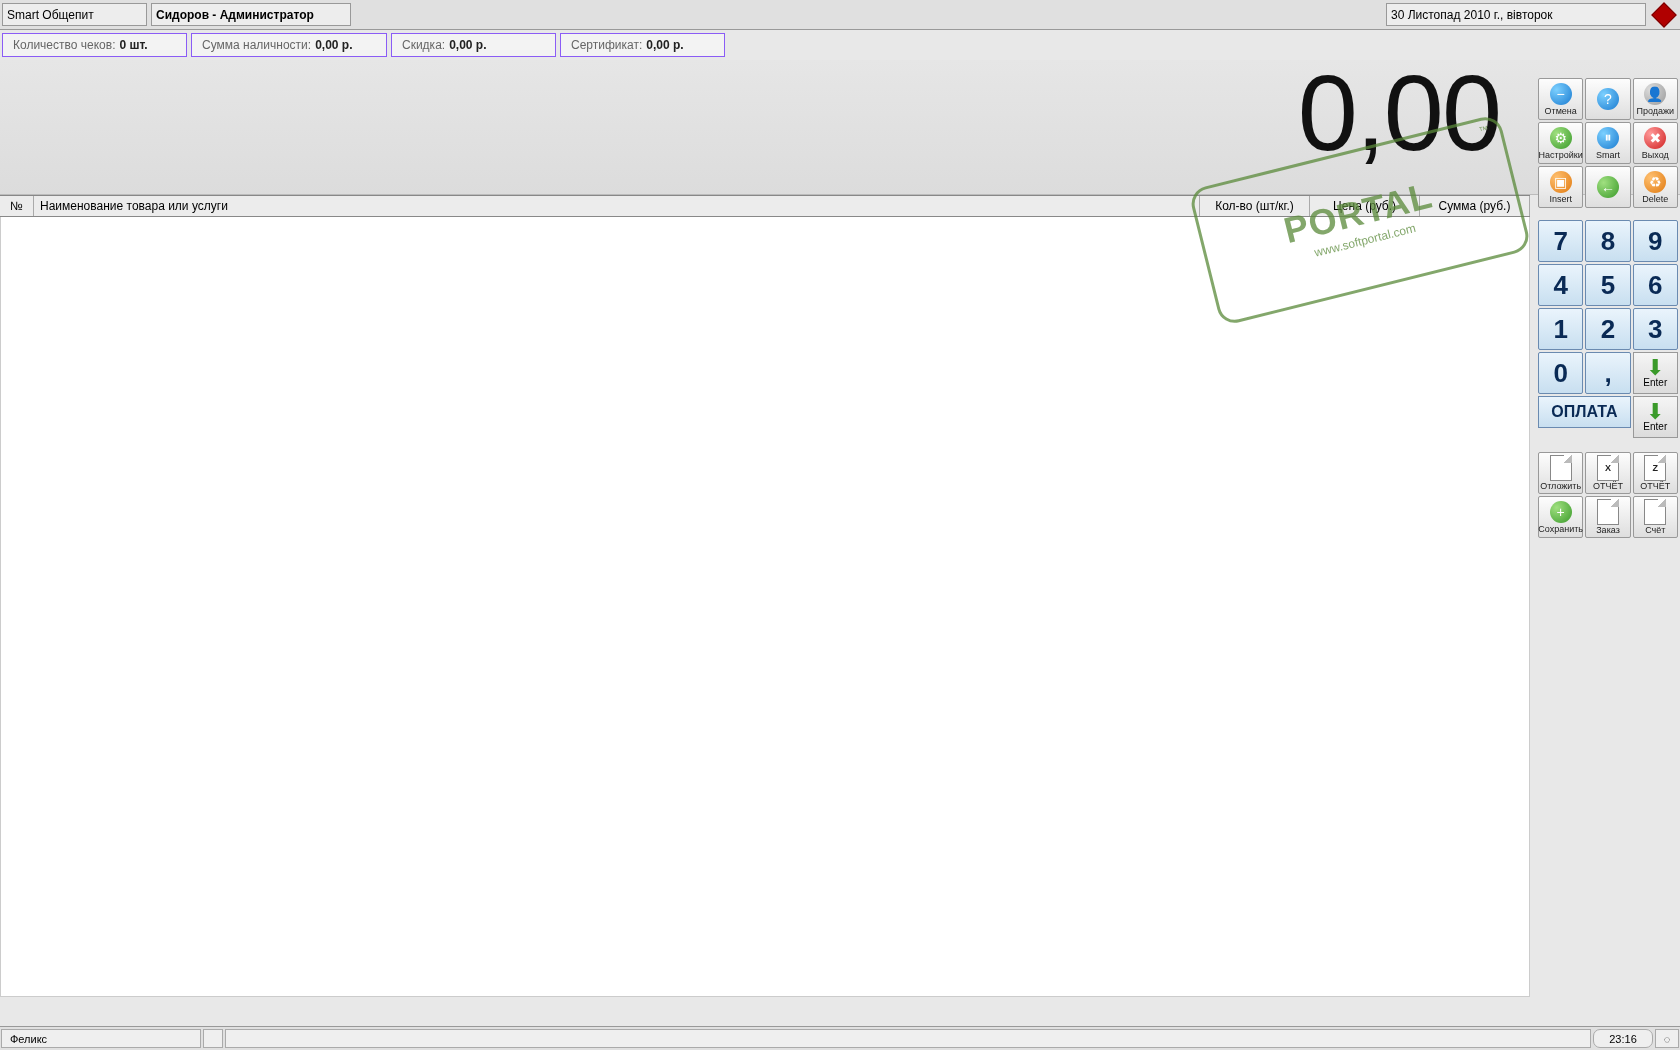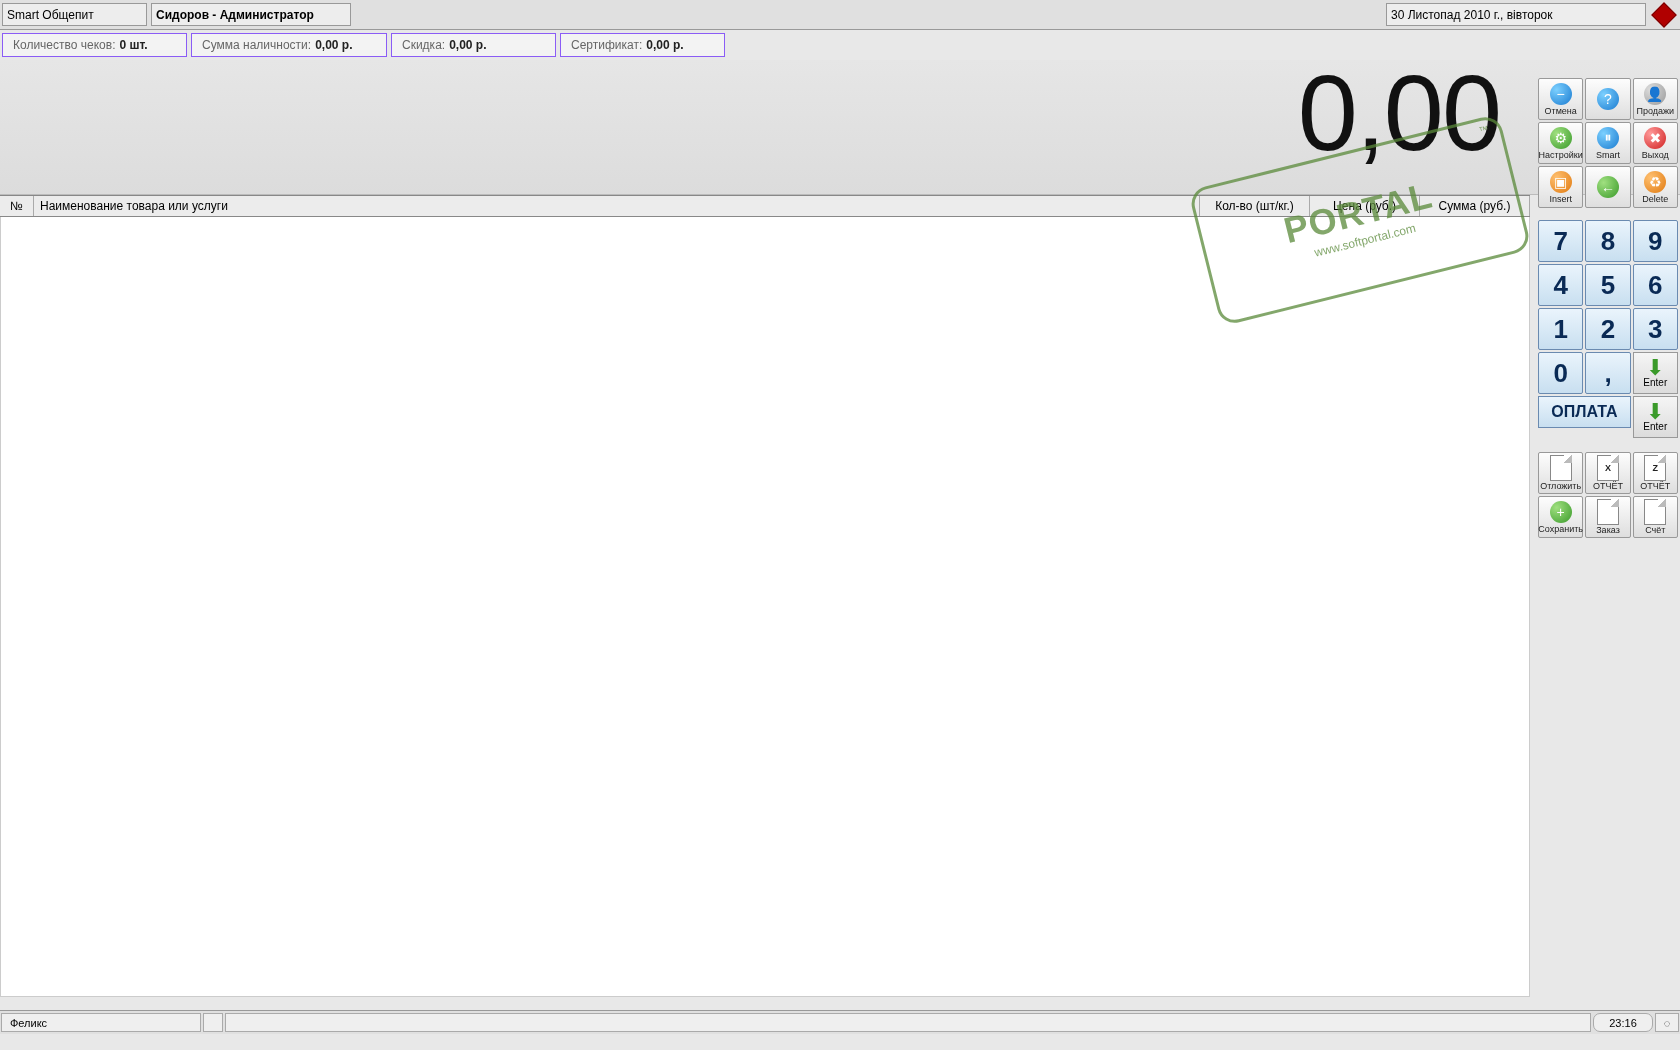--- a/index.html
+++ b/index.html
@@ -140,21 +140,21 @@
     transform:rotate(-14deg); pointer-events:none; opacity:0.75;
     border:3px solid #5a8a3a; border-radius:18px;
     display:flex; flex-direction:column; align-items:center; justify-content:center;
     color:#5a8a3a; font-family: Arial, sans-serif;
   }
   .watermark .wm-main{ font-size:36px; font-weight:bold; letter-spacing:1px;}
   .watermark .wm-sub{ font-size:12px; }
   .watermark .wm-tm{ position:absolute; top:4px; right:10px; font-size:10px;}
   
   .statusbar{
-    position:absolute; left:0; right:0; bottom:16px; height:24px;
+    position:absolute; left:0; right:0; bottom:0; height:24px;
     background:#e0e0e0; border-top:1px solid #999;
     display:flex; align-items:stretch; font-size:11px;
   }
   .statusbar .scell{
     border:1px solid #aaa; margin:2px 1px; padding:2px 8px; background:#efefef;
     display:flex; align-items:center;
   }
   .sc-left{ width:200px; } .sc-mid1{ width:20px;} .sc-mid2{ flex:1; }
   .sc-time{ width:60px; justify-content:center;border-radius:7px;} .sc-end{ width:24px; justify-content:center;}
 </style>

